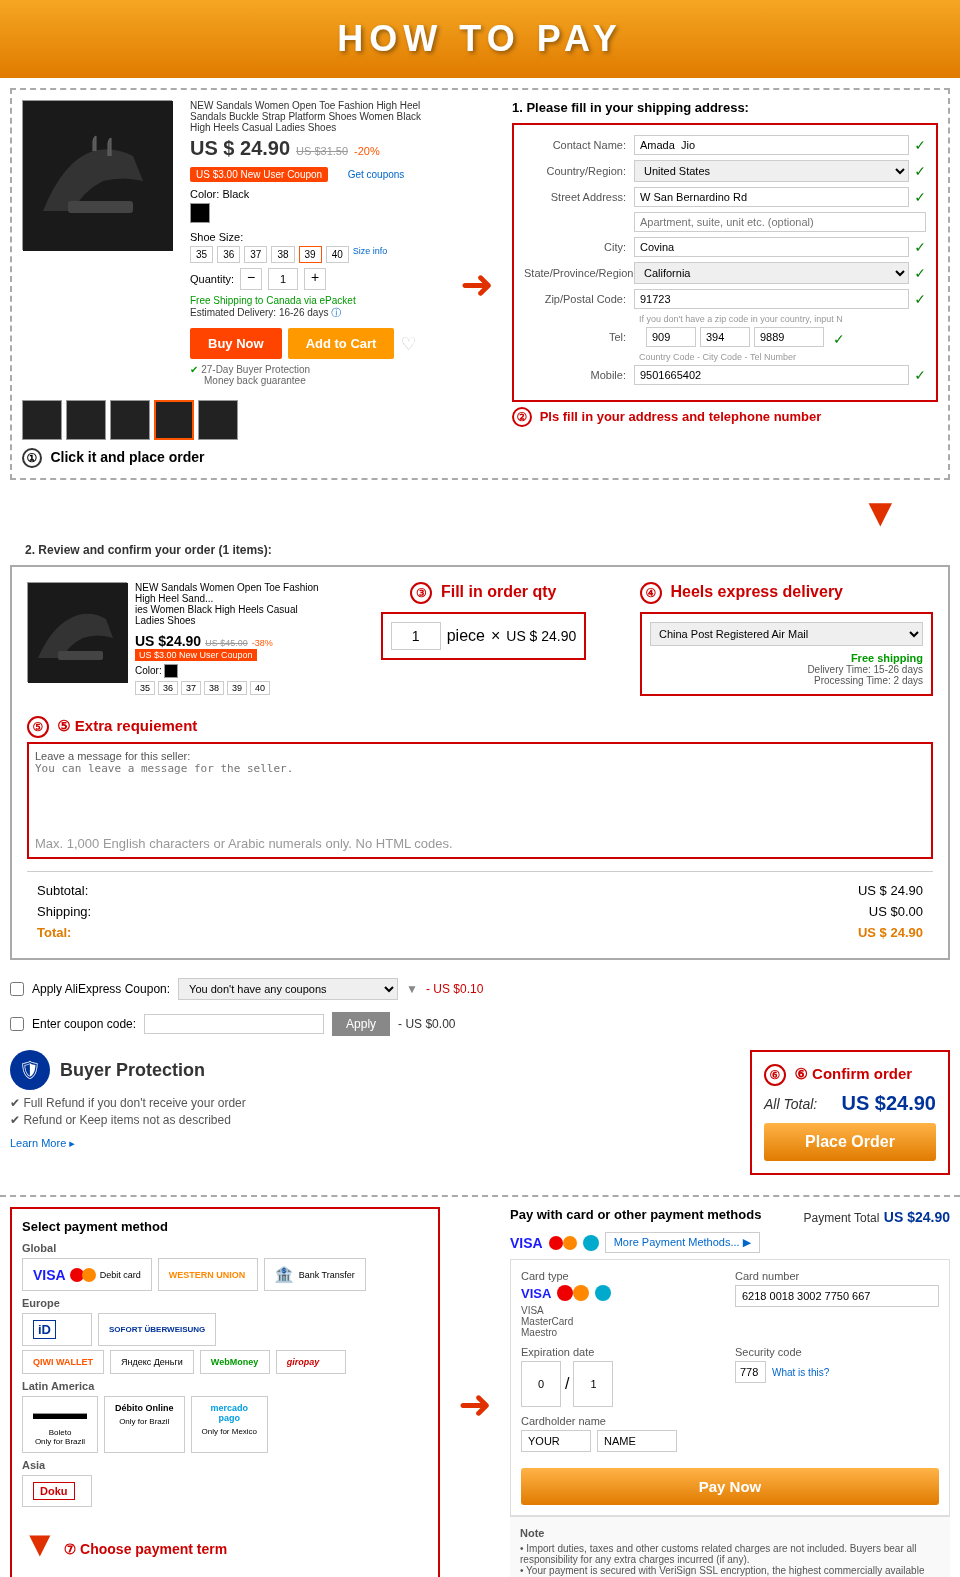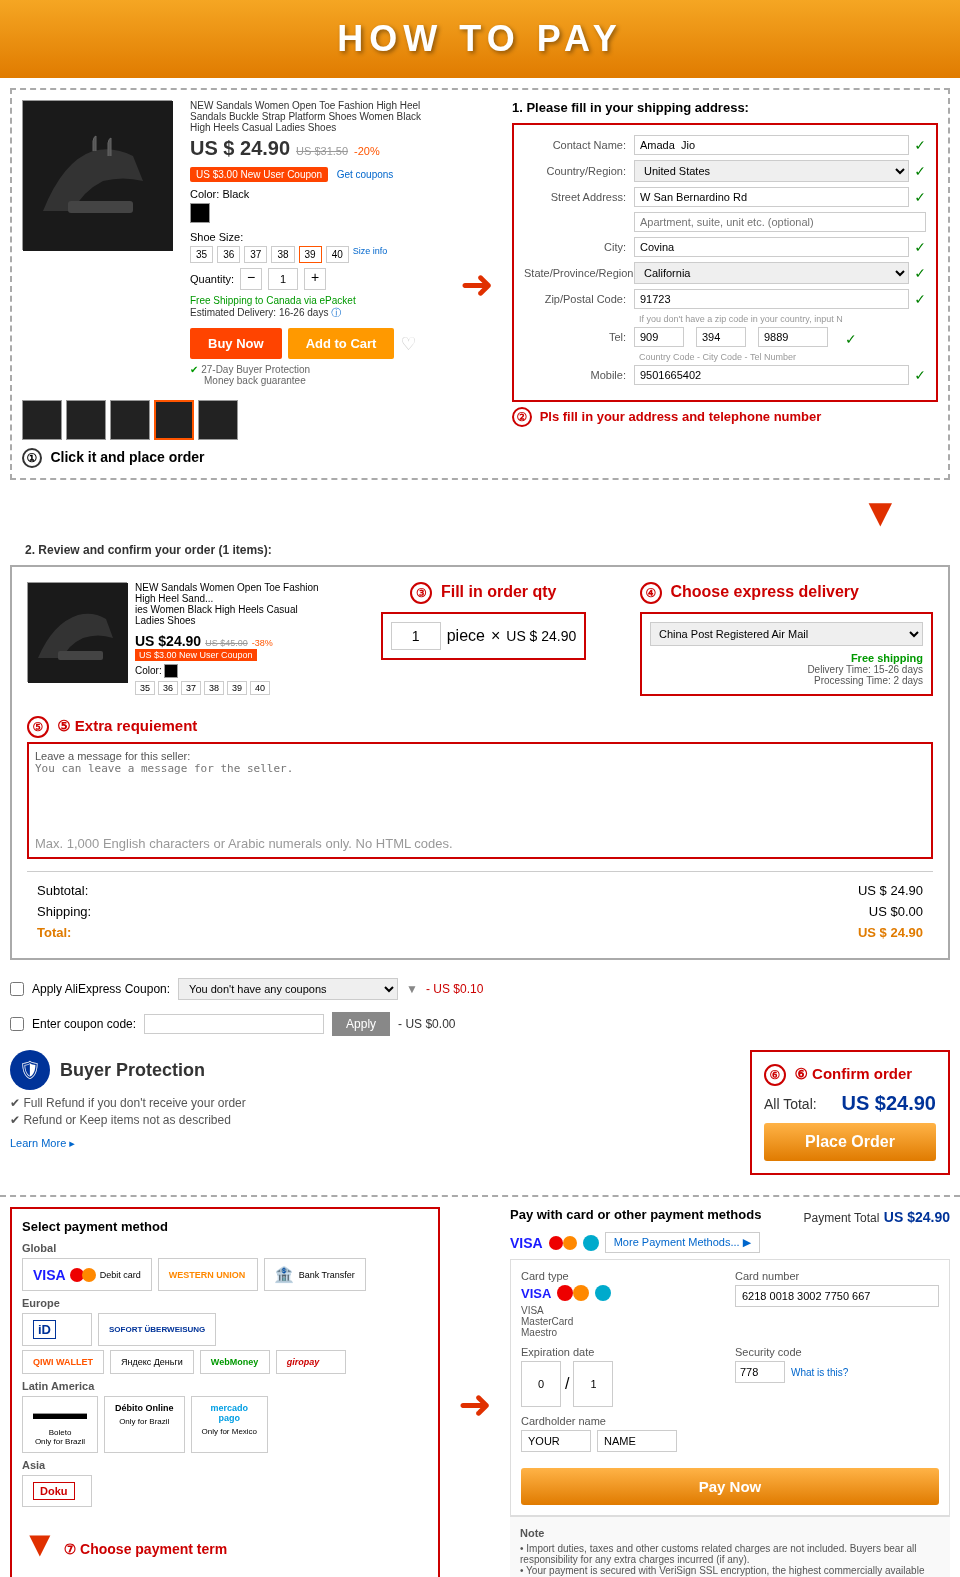--- a/index.html
+++ b/index.html
@@ -69,21 +69,21 @@
     .circle-num { display: inline-block; border: 2px solid #333; border-radius: 50%; width: 20px; height: 20px; text-align: center; line-height: 16px; font-size: 12px; font-weight: bold; margin-right: 4px; }
     .arrow-right { font-size: 40px; color: #e03000; display: flex; align-items: center; justify-content: center; width: 50px; }
     .address-side { flex: 1; }
     .address-form-title { font-size: 13px; font-weight: bold; margin-bottom: 8px; }
     .addr-form { border: 2px solid #c00; padding: 10px; background: #fff; }
     .form-row { display: flex; align-items: center; margin-bottom: 5px; }
     .form-label { width: 110px; font-size: 11px; color: #555; text-align: right; padding-right: 8px; flex-shrink: 0; }
     .form-input { border: 1px solid #ccc; padding: 3px 5px; font-size: 11px; flex: 1; }
     .form-select { border: 1px solid #ccc; padding: 3px 5px; font-size: 11px; flex: 1; }
     .form-check { color: green; font-size: 14px; margin-left: 5px; }
-    .tel-row { display: flex; gap: 12px; align-items: flex-end; flex: 1; }
+    .tel-row { display: flex; gap: 4px; align-items: flex-end; flex: 1; margin-left: 12px; }
     .tel-part { border: 1px solid #ccc; padding: 3px 5px; font-size: 11px; width: 50px; }
     .fill-note { font-size: 13px; font-weight: bold; color: #c00; margin-top: 5px; }
     .circle-num2 { display: inline-block; border: 2px solid #c00; border-radius: 50%; width: 20px; height: 20px; text-align: center; line-height: 16px; font-size: 12px; font-weight: bold; color: #c00; margin-right: 4px; }
     .thumbnails { display: flex; gap: 4px; margin-top: 6px; }
     .thumb { width: 40px; height: 40px; background: #222; border: 1px solid #999; }
     .thumb-active { border: 2px solid #f50; }
 
     
     .arrow-down-wrap { text-align: right; padding-right: 60px; }
     .arrow-down { font-size: 40px; color: #e03000; }
@@ -140,21 +140,21 @@
     .buyer-protection { flex: 1; }
     .bp-header { display: flex; align-items: center; gap: 10px; margin-bottom: 6px; }
     .bp-icon { width: 40px; height: 40px; background: #003399; border-radius: 50%; display: flex; align-items: center; justify-content: center; color: #fff; font-size: 18px; }
     .bp-title { font-size: 18px; font-weight: bold; color: #333; }
     .bp-point { font-size: 12px; color: #555; margin-bottom: 3px; }
     .bp-learn { font-size: 11px; color: #0066cc; cursor: pointer; }
     .confirm-box { border: 2px solid #c00; padding: 12px; min-width: 200px; }
     .confirm-box-label { font-size: 15px; font-weight: bold; color: #c00; }
     .confirm-step { display: inline-block; border: 2px solid #c00; border-radius: 50%; width: 22px; height: 22px; text-align: center; line-height: 18px; font-size: 12px; font-weight: bold; color: #c00; margin-right: 4px; }
     .all-total-row { display: flex; justify-content: space-between; align-items: center; margin-top: 6px; }
-    .all-total-label { font-size: 14px; color: #333; }
+    .all-total-label { font-size: 14px; color: #333; font-style: italic; }
     .all-total-price { font-size: 20px; font-weight: bold; color: #003399; }
     .place-order-btn { background: linear-gradient(to bottom, #ffb347, #e07b00); color: #fff; border: none; width: 100%; padding: 10px 0; font-size: 16px; font-weight: bold; cursor: pointer; margin-top: 8px; border-radius: 3px; }
 
     
     .section3 { border-top: 2px dashed #aaa; margin-top: 10px; display: flex; }
     .payment-left { border: 2px solid #c00; margin: 10px; padding: 10px; width: 430px; flex-shrink: 0; }
     .payment-title { font-size: 13px; font-weight: bold; margin-bottom: 8px; }
     .pay-region { font-size: 11px; font-weight: bold; color: #555; margin: 6px 0 4px; }
     .pay-methods { display: flex; flex-wrap: wrap; gap: 6px; margin-bottom: 4px; }
     .pay-method { border: 1px solid #ccc; padding: 6px 10px; font-size: 10px; display: flex; align-items: center; gap: 4px; min-width: 70px; cursor: pointer; }
@@ -180,21 +180,21 @@
     .card-icons-row { display: flex; gap: 6px; align-items: center; margin-bottom: 4px; }
     .card-icon-visa { font-weight: bold; font-size: 13px; color: #1a1aff; }
     .card-icon-mc1 { width: 16px; height: 16px; background: #e00; border-radius: 50%; display: inline-block; }
     .card-icon-mc2 { width: 16px; height: 16px; background: #f80; border-radius: 50%; display: inline-block; margin-left: -6px; }
     .card-icon-maestro { width: 16px; height: 16px; background: #00aacc; border-radius: 50%; display: inline-block; }
     .card-field { border: 1px solid #ccc; padding: 4px 6px; font-size: 11px; width: 100%; }
     .card-label-text { font-size: 10px; color: #555; }
     .expiry-row { display: flex; gap: 4px; align-items: center; }
     .expiry-field { border: 1px solid #ccc; padding: 16px; font-size: 11px; width: 40px; text-align: center; }
     .security-row { display: flex; gap: 6px; align-items: center; }
-    .security-field { border: 1px solid #ccc; padding: 4px; font-size: 11px; width: 50px; }
+    .security-field { border: 1px solid #ccc; padding: 4px; font-size: 11px; width: 31px; }
     .what-link { font-size: 10px; color: #0066cc; cursor: pointer; }
     .cardholder-row { display: flex; gap: 6px; }
     .cardholder-first { border: 1px solid #ccc; padding: 4px 6px; font-size: 11px; width: 70px; }
     .cardholder-last { border: 1px solid #ccc; padding: 4px 6px; font-size: 11px; width: 80px; }
     .pay-now-btn { background: linear-gradient(to bottom, #ffb347, #e07b00); color: #fff; border: none; width: 100%; padding: 10px 0; font-size: 15px; font-weight: bold; cursor: pointer; margin-top: 8px; border-radius: 3px; }
     .note-section { background: #f9f9f9; padding: 10px; font-size: 10px; color: #555; border-top: 1px solid #ddd; }
   </style>
 </head>
 <body>
 
@@ -218,21 +218,21 @@
       </div>
       <div class="product-info">
         <div class="product-title">NEW Sandals Women Open Toe Fashion High Heel Sandals Buckle Strap Platform Shoes Women Black High Heels Casual Ladies Shoes</div>
         <div style="display:flex; align-items:baseline; gap:6px; margin-top:4px;">
           <span class="product-price">US $ 24.90</span>
           <span class="price-original">US $31.50</span>
           <span class="price-discount">-20%</span>
         </div>
         <div style="margin-top:4px;">
           <span class="coupon-btn">US $3.00 New User Coupon</span>
-          <span style="font-size:10px; color:#0066cc; cursor:pointer; margin-left:4px;">Get coupons</span>
+          <span style="font-size:10px; color:#0066cc; cursor:pointer; margin-left:15px;">Get coupons</span>
         </div>
         <div class="color-label">Color: Black</div>
         <div style="margin-top:3px;"><span class="color-swatch"></span></div>
         <div class="size-label">Shoe Size:</div>
         <div class="sizes">
           <span class="size-btn">35</span>
           <span class="size-btn">36</span>
           <span class="size-btn">37</span>
           <span class="size-btn">38</span>
           <span class="size-btn active">39</span>
@@ -392,21 +392,21 @@
         <input class="qty-field" value="1" style="">
         <span class="qty-x">piece</span>
         <span class="qty-x">×</span>
         <span class="qty-price">US $ 24.90</span>
       </div>
     </div>
 
     <div class="delivery-section">
       <div class="delivery-label">
         <span class="step-circle">④</span>
-        <span>Choose express delivery</span>
+        <span>Heels express delivery</span>
       </div>
       <div class="delivery-box">
         <select class="delivery-select">
           <option>China Post Registered Air Mail</option>
         </select>
         <div class="free-ship">Free shipping</div>
         <div class="delivery-time">Delivery Time: 15-26 days</div>
         <div class="delivery-time">Processing Time: 2 days</div>
       </div>
     </div>

